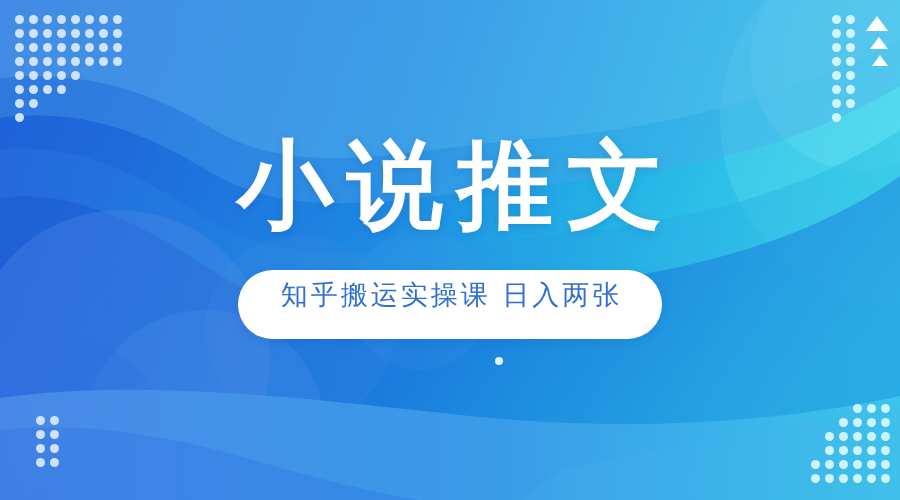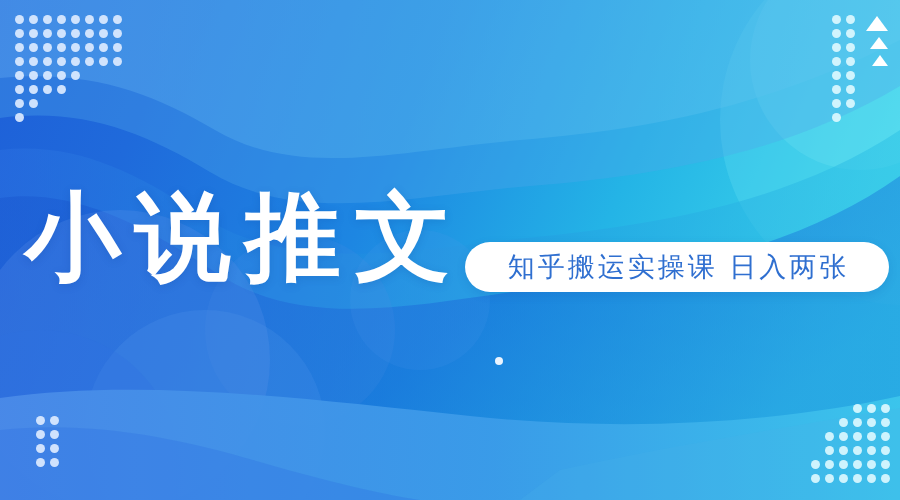--- a/index.html
+++ b/index.html
@@ -60,41 +60,41 @@
     top: 357px;
     width: 8px;
     height: 8px;
     border-radius: 50%;
     background: #eaf4ff;
   }
   #content {
     position: absolute;
     inset: 0;
     display: flex;
-    flex-direction: row;
+    flex-direction: column;
     align-items: center;
     justify-content: center;
   }
   #title {
     margin: 0;
     color: #ffffff;
     font-size: 96px;
     font-weight: 700;
     letter-spacing: 14px;
     text-indent: 14px;
     line-height: 1.05;
     white-space: nowrap;
     text-shadow: 0 2px 8px rgba(10, 60, 150, 0.18);
     margin-top: -26px;
   }
   #subtitle-pill {
     margin-top: 34px;
     background: #ffffff;
     border-radius: 999px;
-    padding: 9px 40px 9px 40px;
+    padding: 9px 40px 27px 40px;
     box-shadow: 0 3px 10px rgba(12, 70, 160, 0.15);
     display: flex;
     align-items: center;
     justify-content: flex-start;
   }
   #subtitle-text {
     color: #2f6fd0;
     font-size: 27px;
     font-weight: 400;
     letter-spacing: 3px;

